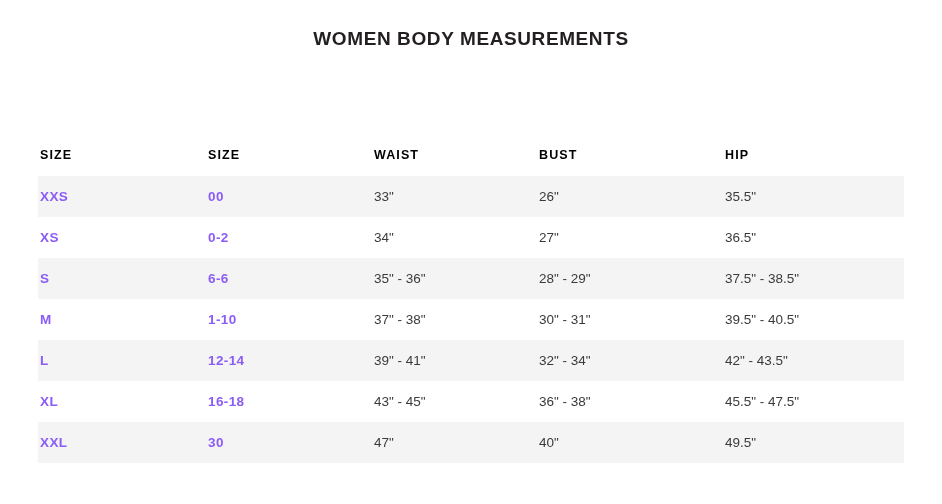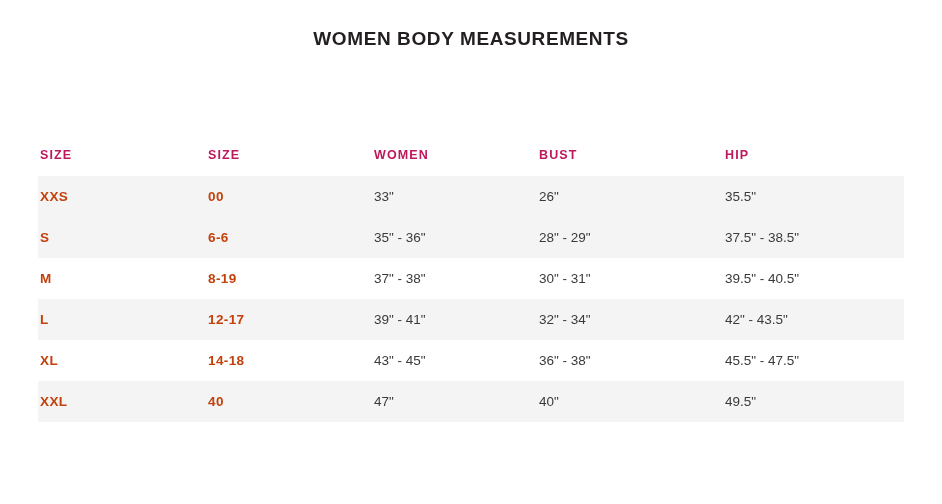--- a/index.html
+++ b/index.html
@@ -45,36 +45,36 @@
   table.size-table col.c0 { width: 170px; }
   table.size-table col.c1 { width: 166px; }
   table.size-table col.c2 { width: 165px; }
   table.size-table col.c3 { width: 186px; }
   table.size-table col.c4 { width: 179px; }
   table.size-table th {
     text-align: left;
     font-size: 12.5px;
     font-weight: bold;
     letter-spacing: 1.1px;
-    color: #be185d;
+    color: #000000;
     padding: 12px 0 14px 0;
     background: #ffffff;
     border: none;
   }
   table.size-table td {
     text-align: left;
     font-size: 13.5px;
     color: #3a3a3a;
     padding: 13px 0 13px 0;
     border: none;
     vertical-align: middle;
   }
   table.size-table td.k {
     font-weight: bold;
-    color: #c2410c;
+    color: #8b5cf6;
     letter-spacing: 0.4px;
   }
   table.size-table tbody tr.shaded td {
     background: #f4f4f4;
   }
   table.size-table tbody tr.plain td {
     background: #ffffff;
   }
   
   table.size-table th:first-child,
@@ -95,64 +95,71 @@
         <col class="c0">
           <col class="c1">
           <col class="c2">
           <col class="c3">
           <col class="c4">
       </colgroup>
       <thead>
         <tr>
           <th>SIZE</th>
           <th>SIZE</th>
-          <th>WOMEN</th>
+          <th>WAIST</th>
           <th>BUST</th>
           <th>HIP</th>
         </tr>
       </thead>
       <tbody>
         <tr class="shaded">
           <td class="k">XXS</td>
           <td class="k">00</td>
           <td>33"</td>
           <td>26"</td>
           <td>35.5"</td>
         </tr>
+        <tr class="plain">
+          <td class="k">XS</td>
+          <td class="k">0-2</td>
+          <td>34"</td>
+          <td>27"</td>
+          <td>36.5"</td>
+        </tr>
         <tr class="shaded">
           <td class="k">S</td>
           <td class="k">6-6</td>
           <td>35" - 36"</td>
           <td>28" - 29"</td>
           <td>37.5" - 38.5"</td>
         </tr>
         <tr class="plain">
           <td class="k">M</td>
-          <td class="k">8-19</td>
+          <td class="k">1-10</td>
           <td>37" - 38"</td>
           <td>30" - 31"</td>
           <td>39.5" - 40.5"</td>
         </tr>
         <tr class="shaded">
           <td class="k">L</td>
-          <td class="k">12-17</td>
+          <td class="k">12-14</td>
           <td>39" - 41"</td>
           <td>32" - 34"</td>
           <td>42" - 43.5"</td>
         </tr>
         <tr class="plain">
           <td class="k">XL</td>
-          <td class="k">14-18</td>
+          <td class="k">16-18</td>
           <td>43" - 45"</td>
           <td>36" - 38"</td>
           <td>45.5" - 47.5"</td>
         </tr>
         <tr class="shaded">
           <td class="k">XXL</td>
-          <td class="k">40</td>
+          <td class="k">30</td>
           <td>47"</td>
           <td>40"</td>
           <td>49.5"</td>
         </tr>
       </tbody>
     </table>
   </div>
 
 </div>
 

